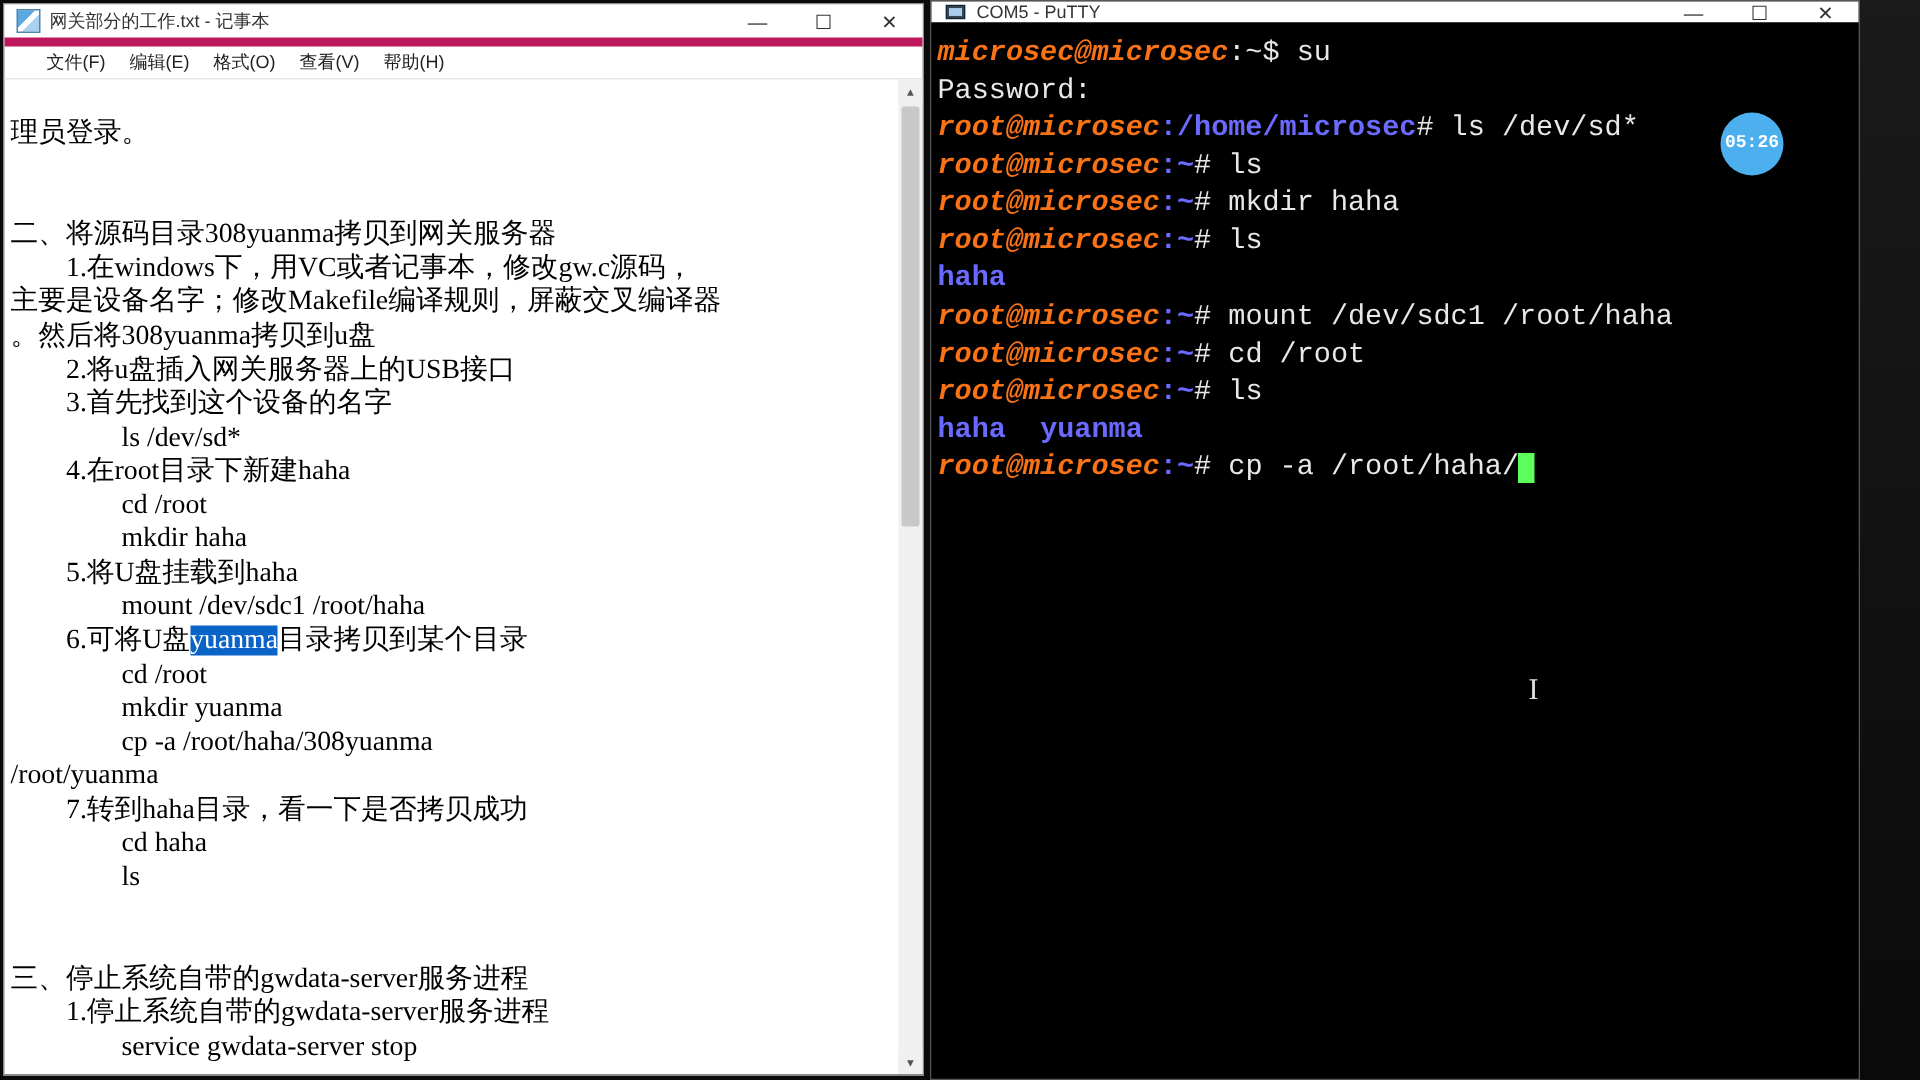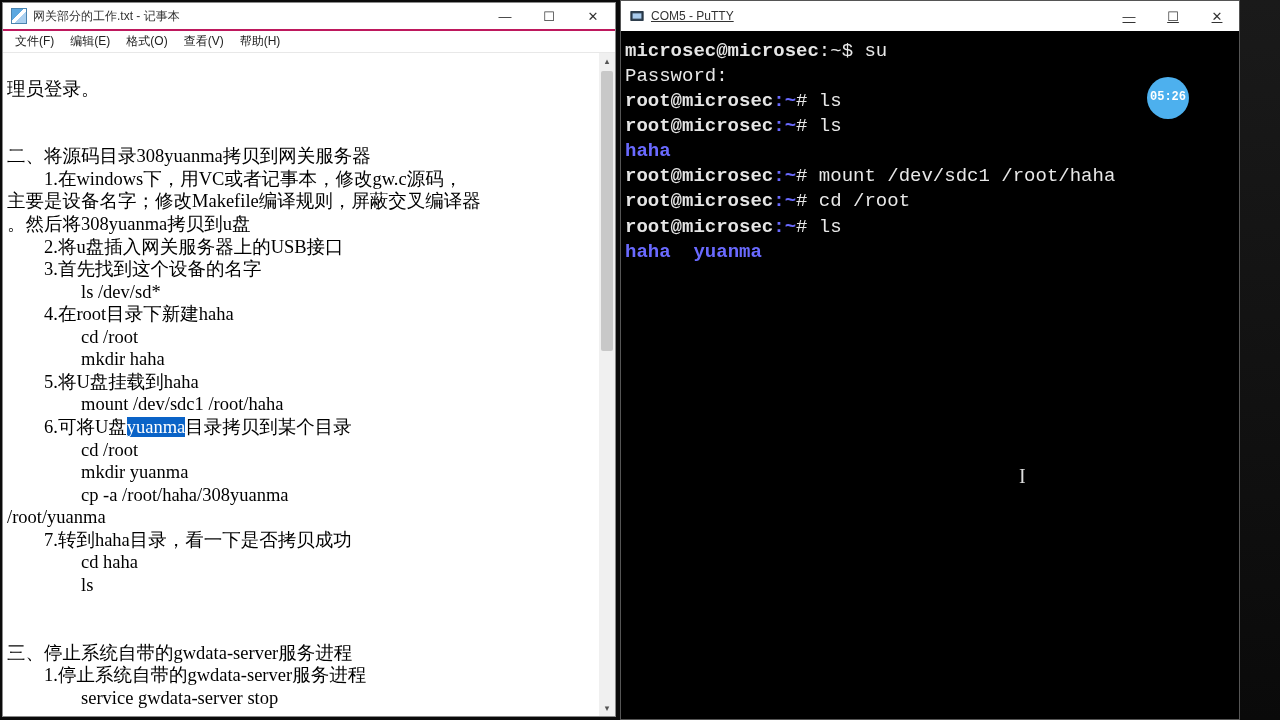--- a/index.html
+++ b/index.html
@@ -13,38 +13,38 @@
 .notepad {
   position: absolute; left: 2px; top: 2px;
   width: 614px; height: 715px;
   background: #fff;
   border: 1px solid #8a8a8a;
   display: flex; flex-direction: column;
 }
 .np-titlebar {
   height: 28px; background: #fff;
   display: flex; align-items: center;
-  border-bottom: 2px solid #be185d;
+  border-bottom: 6px solid #be185d;
   font-size: 12px; color: #333; justify-content: space-between;
 }
 .np-icon {
   width: 16px; height: 16px; margin: 0 6px 0 8px;
   background: linear-gradient(135deg,#5ca8e0 40%,#fff 40%,#fff 60%,#aad0f0 60%);
   border: 1px solid #4a84b0;
 }
 .np-title { flex: 1; }
 .np-ctrls { display: flex; }
 .np-btn {
   width: 44px; height: 28px;
   display: flex; align-items: center; justify-content: center;
   font-size: 13px; color: #333;
 }
 .np-menu {
   height: 22px; display: flex; align-items: flex-end;
-  padding: 0 4px; font-size: 12px; color: #222;
+  padding: 0 20px; font-size: 12px; color: #222;
   border-bottom: 1px solid #e8e8e8;
 }
 .np-menu span { padding: 2px 8px; }
 .np-body {
   flex: 1; position: relative; overflow: hidden;
   font-family: "SimSun","NSimSun",serif;
 }
 .np-text {
   padding: 2px 0 2px 4px;
   font-size: 18.5px; line-height: 1.22;
@@ -68,23 +68,23 @@
 }
 
 .putty {
   position: absolute; left: 620px; top: 0;
   width: 620px; height: 720px;
   background: #000;
   border: 1px solid #555;
   display: flex; flex-direction: column;
 }
 .pt-titlebar {
-  height: 30px; background: #fff;
+  height: 14px; background: #fff;
   display: flex; align-items: center;
-  font-size: 12px; color: #333; text-decoration: underline;
+  font-size: 12px; color: #333;
 }
 .pt-icon {
   width: 16px; height: 16px; margin: 0 6px 0 8px;
   display: flex; align-items: center; justify-content: center;
 }
 .pt-icon svg { width: 14px; height: 14px; }
 .pt-title { flex: 1; }
 .pt-ctrls { display: flex; }
 .pt-btn {
   width: 44px; height: 30px;
@@ -92,36 +92,36 @@
   font-size: 13px; color: #333;
 }
 .pt-term {
   flex: 1; background: #000;
   padding: 8px 4px 4px 4px;
   font-family: "Consolas","Courier New",monospace;
   font-size: 19px; line-height: 1.32;
   color: #e8e8e8; position: relative;
 }
 .pt-line { white-space: pre; }
-.g { color: #e5e5e5; font-weight: bold; }
+.g { color: #f97316; font-weight: bold; font-style: italic; }
 .b { color: #6a6aff; font-weight: bold; }
 .cy { color: #f0c000; font-weight: bold; }
 .w { color: #e8e8e8; }
 .cursor {
   display: inline-block; width: 11px; height: 20px;
   background: #5cff5c; vertical-align: text-bottom;
   margin-left: -1px;
 }
 .text-cursor {
   position: absolute; color: #ddd;
   font-family: serif; font-size: 20px;
 }
 
 .badge {
-  position: absolute; right: 50px; top: 46px;
+  position: absolute; right: 50px; top: 60px;
   width: 42px; height: 42px; border-radius: 50%;
   background: #4db0ee; color: #fff;
   display: flex; align-items: center; justify-content: center;
   font-size: 12px; font-weight: bold;
   box-shadow: 0 1px 3px rgba(0,0,0,.4);
 }
 
 .rstrip {
   position: absolute; right: 0; top: 0;
   width: 40px; height: 720px;
@@ -199,23 +199,26 @@
     <div class="pt-title">COM5 - PuTTY</div>
     <div class="pt-ctrls">
       <div class="pt-btn">—</div>
       <div class="pt-btn">☐</div>
       <div class="pt-btn">✕</div>
     </div>
   </div>
   <div class="pt-term">
 <div class="pt-line"><span class="g">microsec@microsec</span><span class="w">:~</span><span class="w">$</span><span class="w"> su</span></div>
 <div class="pt-line"><span class="w">Password:</span></div>
+<div class="pt-line"><span class="g">root@microsec</span><span class="b">:/home/microsec</span><span class="w">#</span><span class="w"> ls /dev/sd*</span></div>
 <div class="pt-line"><span class="g">root@microsec</span><span class="b">:~</span><span class="w">#</span><span class="w"> ls</span></div>
+<div class="pt-line"><span class="g">root@microsec</span><span class="b">:~</span><span class="w">#</span><span class="w"> mkdir haha</span></div>
 <div class="pt-line"><span class="g">root@microsec</span><span class="b">:~</span><span class="w">#</span><span class="w"> ls</span></div>
 <div class="pt-line"><span class="b">haha</span></div>
 <div class="pt-line"><span class="g">root@microsec</span><span class="b">:~</span><span class="w">#</span><span class="w"> mount /dev/sdc1 /root/haha</span></div>
 <div class="pt-line"><span class="g">root@microsec</span><span class="b">:~</span><span class="w">#</span><span class="w"> cd /root</span></div>
 <div class="pt-line"><span class="g">root@microsec</span><span class="b">:~</span><span class="w">#</span><span class="w"> ls</span></div>
 <div class="pt-line"><span class="b">haha</span><span class="w">  </span><span class="b">yuanma</span></div>
+<div class="pt-line"><span class="g">root@microsec</span><span class="b">:~</span><span class="w">#</span><span class="w"> cp -a /root/haha/</span><span class="cursor"></span></div>
     <div class="text-cursor" style="left:398px; top:432px;">I</div>
     <div class="badge">05:26</div>
   </div>
 </div>
 
 </body></html>

